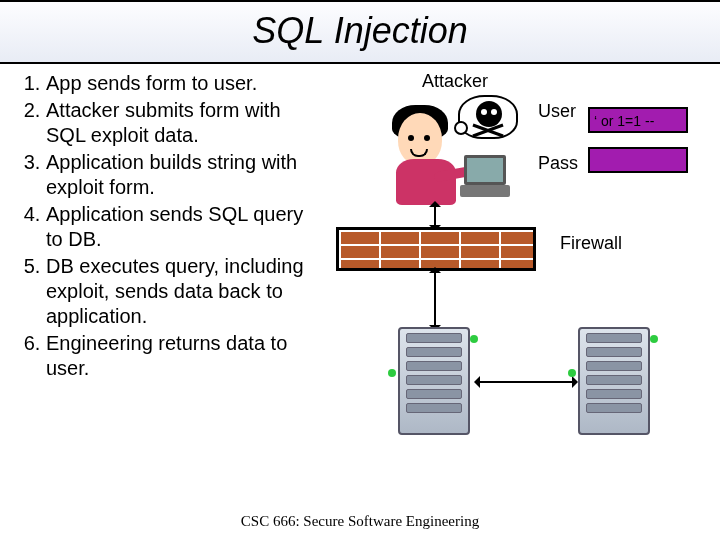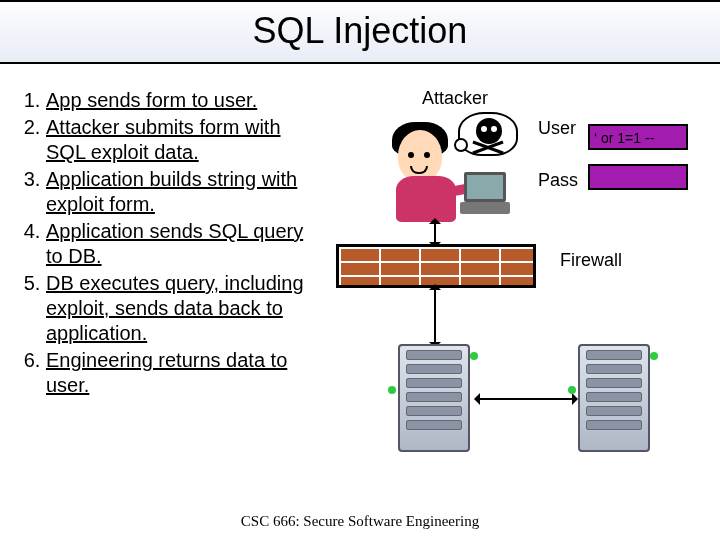--- a/index.html
+++ b/index.html
@@ -10,32 +10,32 @@
     position: relative;
     overflow: hidden;
   }
   .title-bar {
     width: 100%;
     border-top: 2px solid #000;
     border-bottom: 2px solid #000;
     background: linear-gradient(#fdfdff, #e8ecf5);
     padding: 8px 0 10px 0;
     text-align: center;
+    font-style: italic;
   }
   .title-bar h1 {
     font-size: 36px;
     font-weight: 400;
     font-family: Arial, sans-serif;
     color: #000;
   }
   .content {
     display: flex;
-    padding: 24px 10px 0 18px;
+    padding: 7px 10px 0 18px;
     height: 420px;
-    text-decoration: underline;
   }
   .steps {
     width: 300px;
     font-size: 20px;
     line-height: 1.25;
   }
   .steps ol { list-style: decimal; padding-left: 28px; }
   .steps li { margin-bottom: 2px; }
   .diagram {
     flex: 1;

